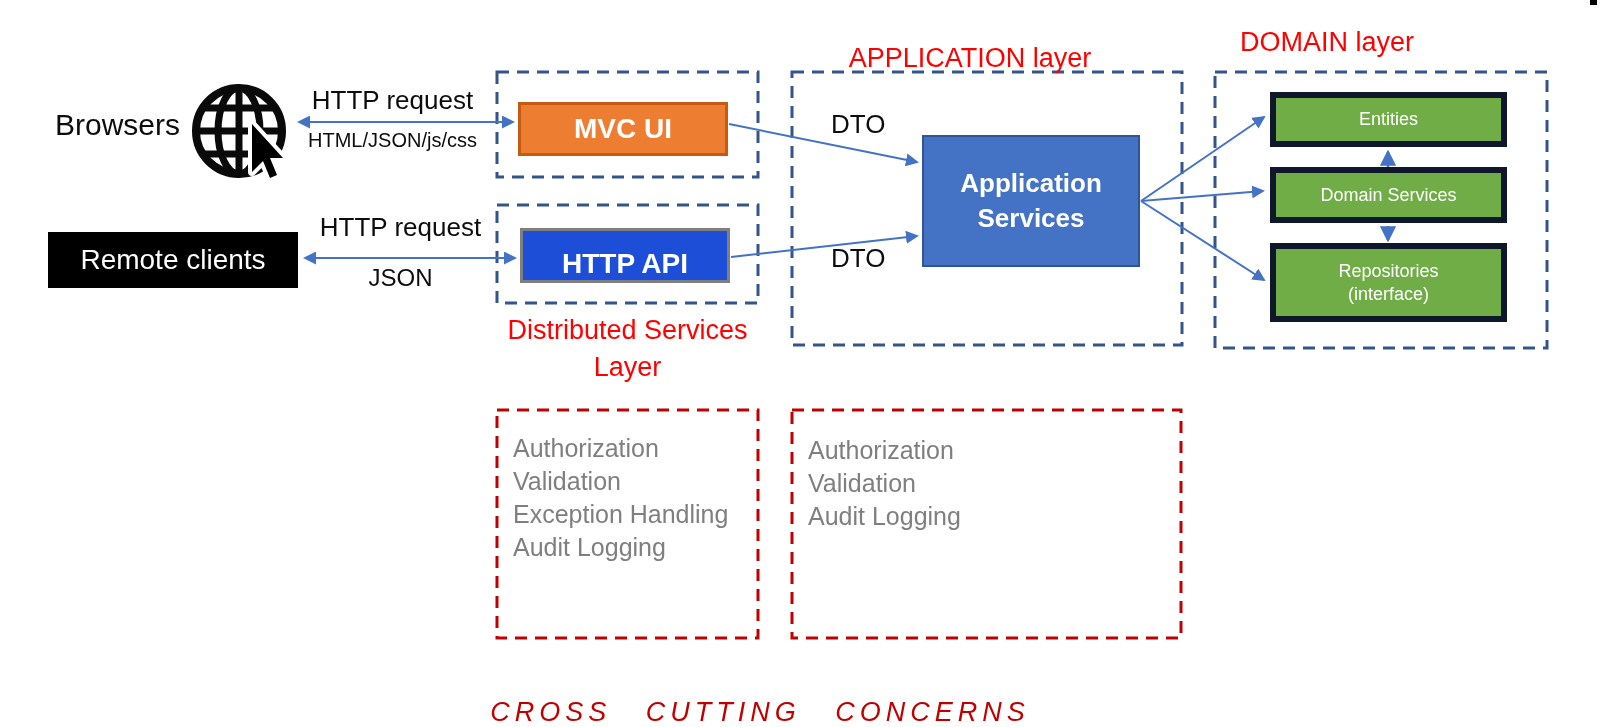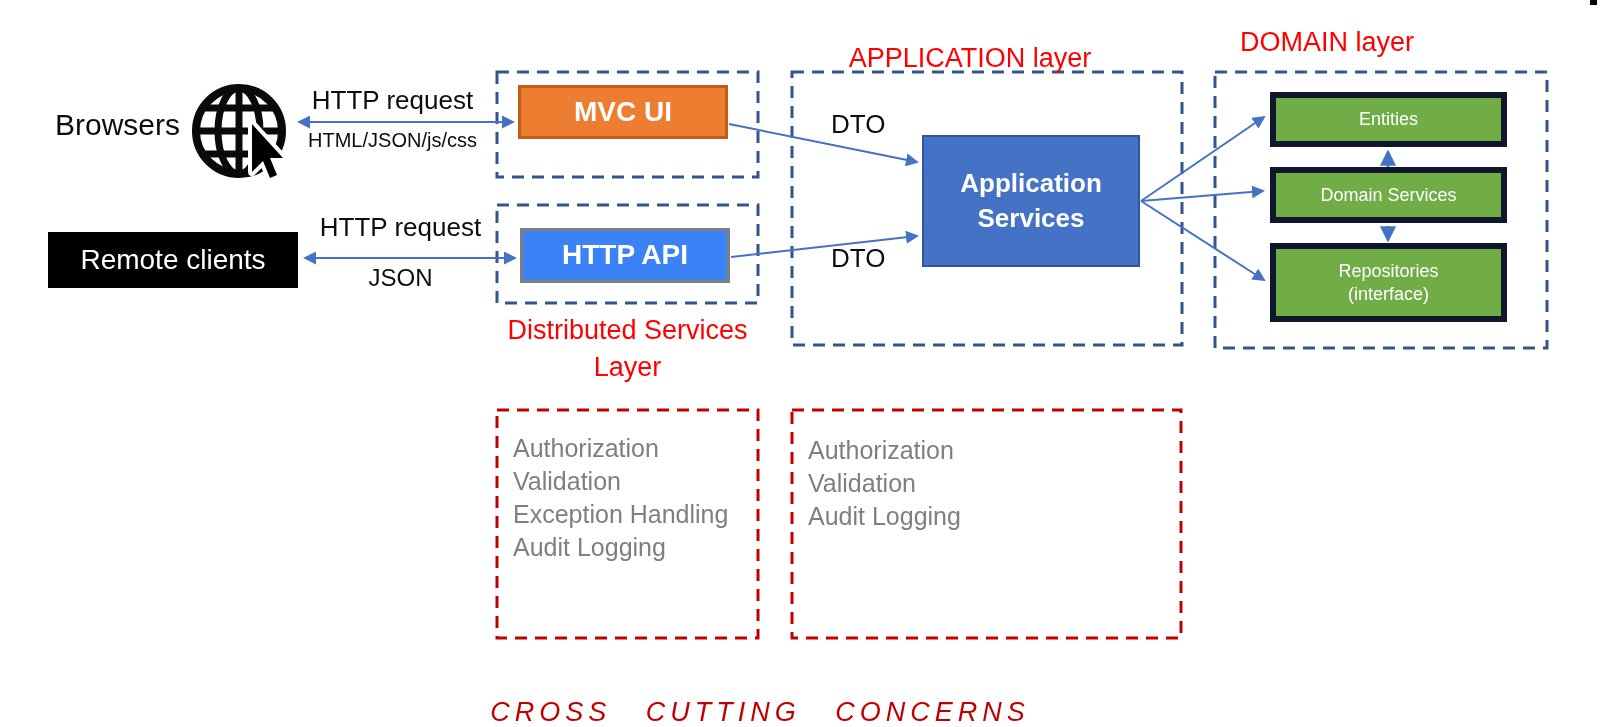--- a/index.html
+++ b/index.html
@@ -10,21 +10,21 @@
   .abs{position:absolute;}
   svg.overlay{position:absolute;left:0;top:0;width:1600px;height:727px;pointer-events:none;}
 
   .layer-title{color:#FF0000;font-size:27px;text-align:center;white-space:nowrap;}
 
   .node{
     display:flex;align-items:center;justify-content:center;text-align:center;
     color:#ffffff;box-sizing:border-box;white-space:pre-line;line-height:1.15;
   }
   .mvc{background:#ED7D31;border:3px solid #C55A11;font-weight:bold;font-size:28px;}
-  .api{background:#3b82f6;border:3px solid #7F7F7F;font-weight:bold;font-size:28px;}
+  .api{background:#1d4ed8;border:3px solid #7F7F7F;font-weight:bold;font-size:28px;align-items:flex-end;}
   .appsvc{background:#4472C4;border:2px solid #2F5597;font-weight:bold;font-size:26px;line-height:1.35;}
   .green{background:#70AD47;border:6px solid #0f172a;font-size:18px;line-height:1.25;}
 
   .black-box{
     background:#000000;color:#ffffff;display:flex;align-items:center;justify-content:center;
     font-size:28px;
   }
   .plain-label{color:#0d0d0d;text-align:center;white-space:nowrap;}
   .browsers-label{font-size:30px;color:#0d0d0d;}
   .dto-label{font-size:26px;color:#0d0d0d;}
@@ -89,21 +89,21 @@
     <span>Remote clients</span>
   </div>
 
   <div class="abs plain-label" style="left:300px;top:85px;width:185px;font-size:26px;">HTTP request</div>
   <div class="abs plain-label" style="left:300px;top:129px;width:185px;font-size:20px;">HTML/JSON/js/css</div>
   <div class="abs plain-label" style="left:308px;top:212px;width:185px;font-size:26px;">HTTP request</div>
   <div class="abs plain-label" style="left:308px;top:264px;width:185px;font-size:24px;">JSON</div>
   <div class="abs dto-label" style="left:831px;top:109px;">DTO</div>
   <div class="abs dto-label" style="left:831px;top:243px;">DTO</div>
 
-  <div class="abs node mvc" style="left:518px;top:85px;width:210px;height:54px;">
+  <div class="abs node mvc" style="left:518px;top:102px;width:210px;height:54px;">
     <span>MVC UI</span>
   </div>
   <div class="abs node api" style="left:520px;top:228px;width:210px;height:55px;">
     <span>HTTP API</span>
   </div>
   <div class="abs node appsvc" style="left:922px;top:135px;width:218px;height:132px;">
     <span>Application
 Services</span>
   </div>
   <div class="abs node green" style="left:1270px;top:92px;width:237px;height:55px;">

